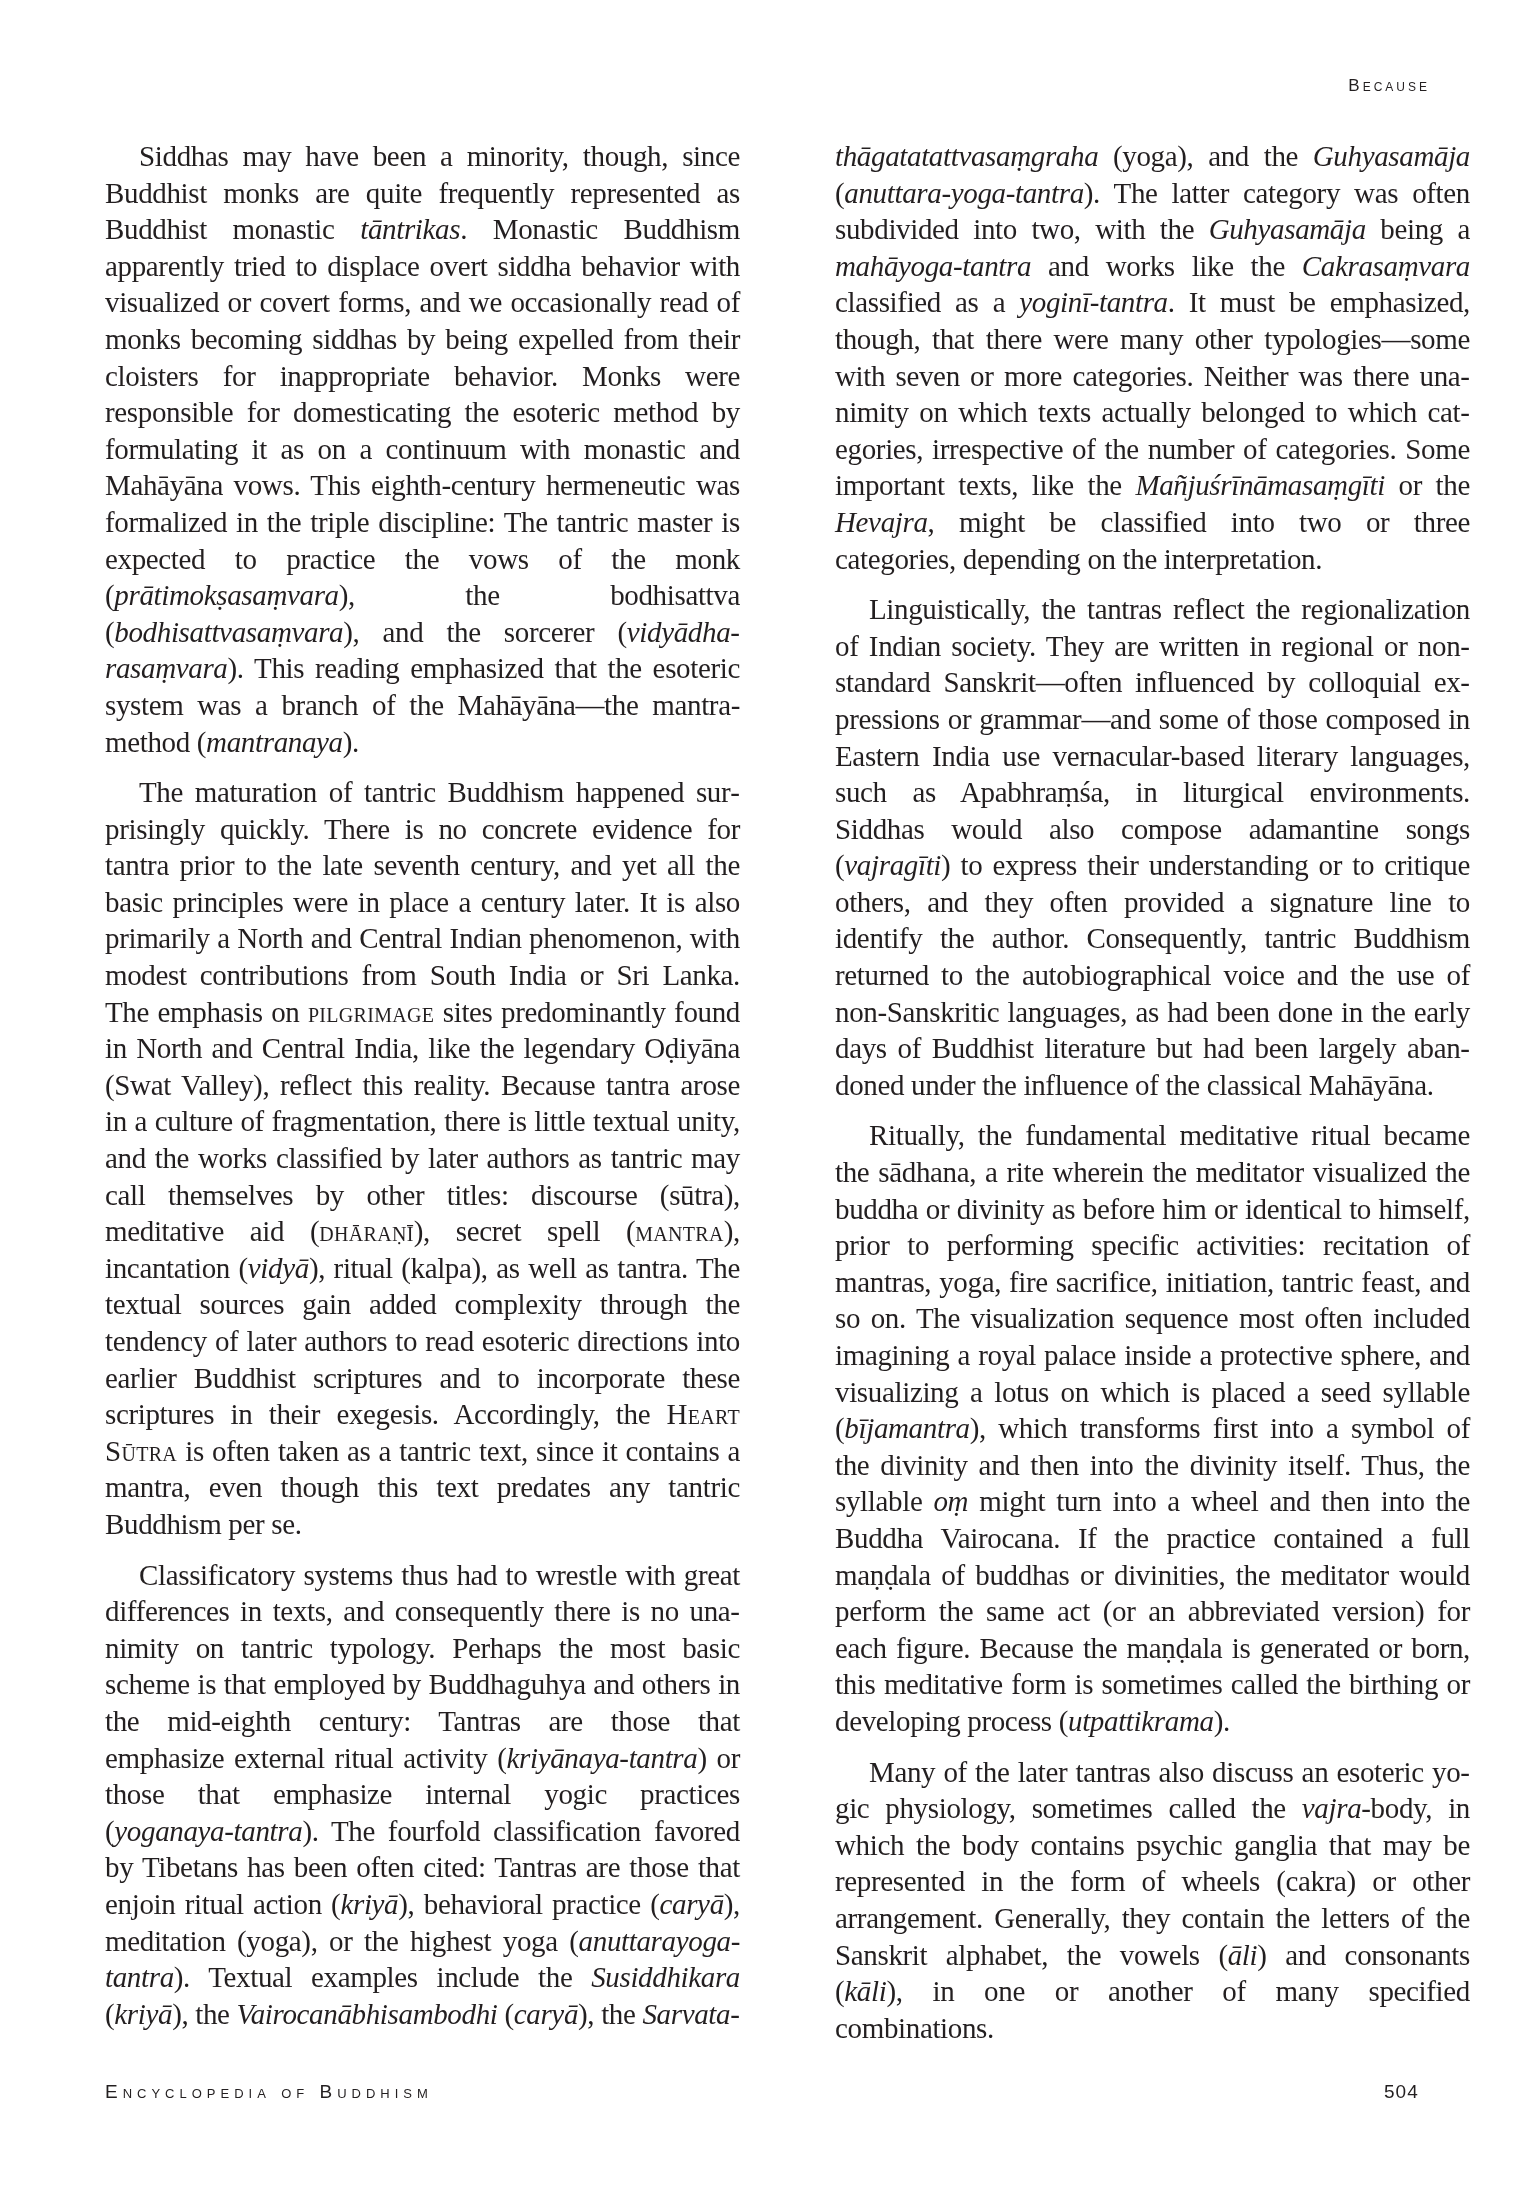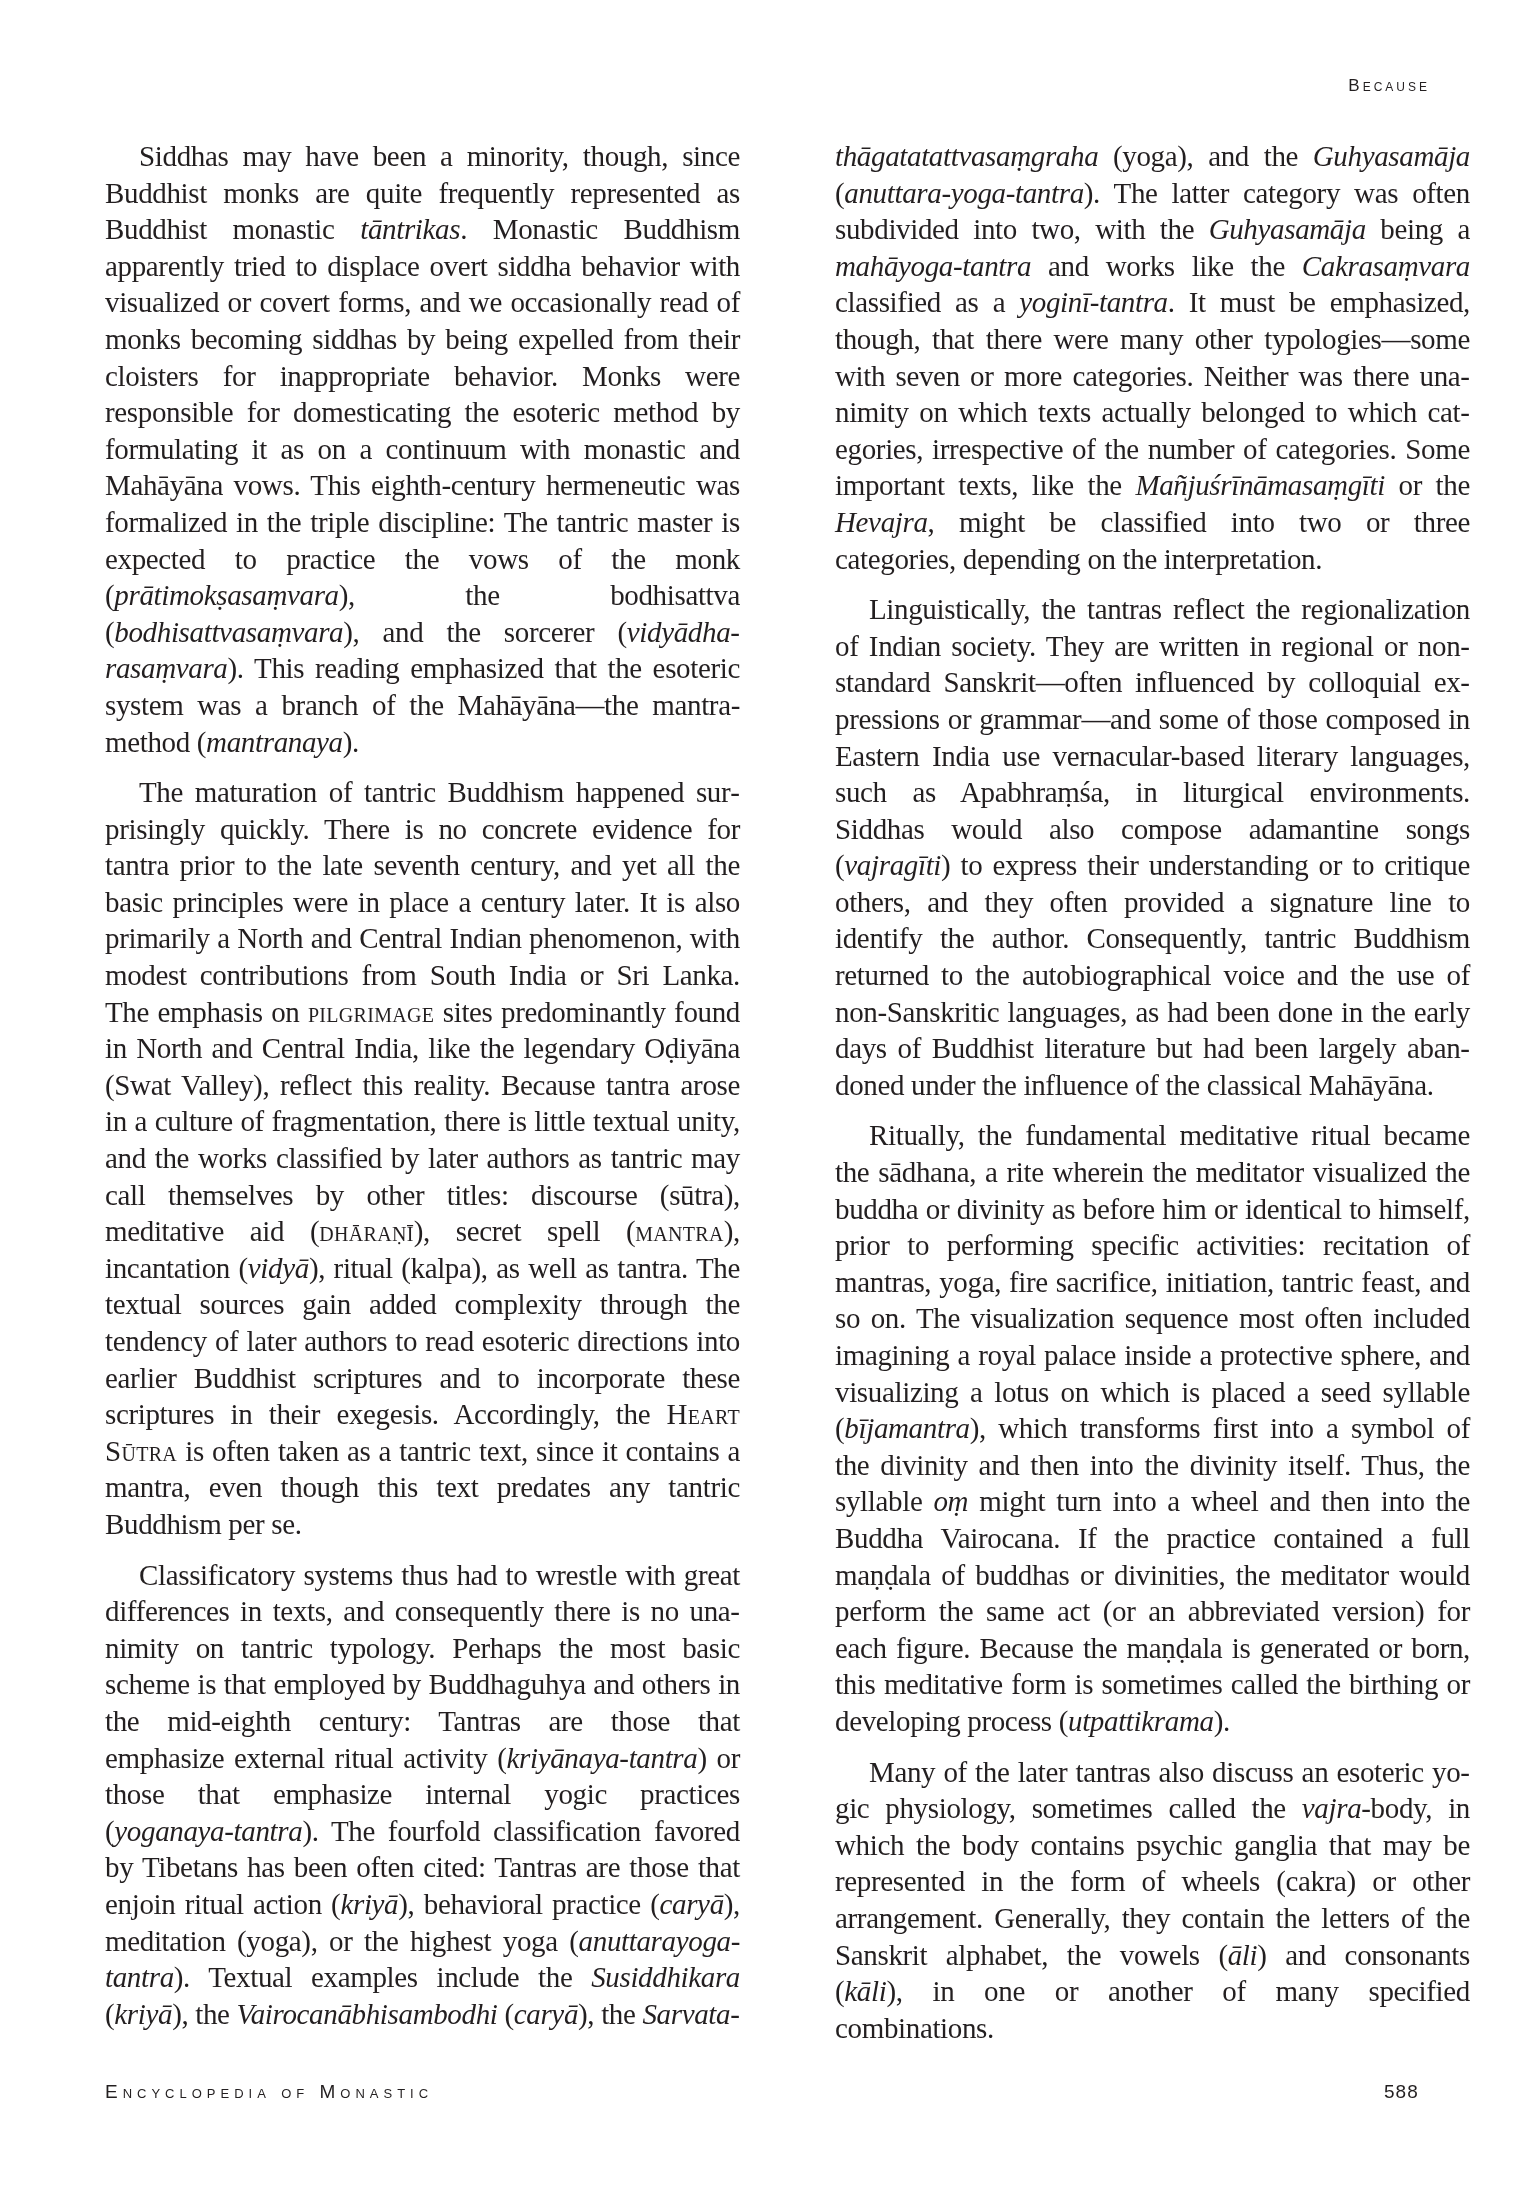--- a/index.html
+++ b/index.html
@@ -47,14 +47,14 @@
     <p><span>The maturation of tantric Buddhism happened sur­prisingly quickly. There is no concrete evidence for tantra prior to the late seventh century, and yet all the basic principles were in place a century later. It is also primarily a North and Central Indian phenomenon, with modest contributions from South India or Sri Lanka. The emphasis on </span><span class="sc">pilgrimage</span><span> sites predomi­nantly found in North and Central India, like the leg­endary Oḍiyāna (Swat Valley), reflect this reality. Because tantra arose in a culture of fragmentation, there is little textual unity, and the works classified by later authors as tantric may call themselves by other ti­tles: discourse (sūtra), meditative aid (</span><span class="sc">dhāraṇī</span><span>), se­cret spell (</span><span class="sc">mantra</span><span>), incantation (</span><i>vidyā</i><span>), ritual (kalpa), as well as tantra. The textual sources gain added com­plexity through the tendency of later authors to read esoteric directions into earlier Buddhist scriptures and to incorporate these scriptures in their exegesis. Ac­cordingly, the </span><span class="sc">Heart Sūtra</span><span> is often taken as a tantric text, since it contains a mantra, even though this text predates any tantric Buddhism per se.</span></p>
     <p><span>Classificatory systems thus had to wrestle with great differences in texts, and consequently there is no una­nimity on tantric typology. Perhaps the most basic scheme is that employed by Buddhaguhya and others in the mid-eighth century: Tantras are those that emphasize external ritual activity (</span><i>kriyānaya-tantra</i><span>) or those that emphasize internal yogic practices (</span><i>yoganaya-tantra</i><span>). The fourfold classification favored by Tibetans has been often cited: Tantras are those that enjoin ritual action (</span><i>kriyā</i><span>), behavioral practice (</span><i>caryā</i><span>), meditation (yoga), or the highest yoga (</span><i>anuttarayoga-tantra</i><span>). Textual examples include the </span><i>Susiddhikara</i><span> (</span><i>kriyā</i><span>), the </span><i>Vairocanābhisambodhi</i><span> (</span><i>caryā</i><span>), the </span><i>Sarvata-</i></p>
   </div>
 <div class="column col-right">
     <p class="cont"><i>thāgatatattvasaṃgraha</i><span> (yoga), and the </span><i>Guhyasamāja</i><span> (</span><i>anuttara-yoga-tantra</i><span>). The latter category was often subdivided into two, with the </span><i>Guhyasamāja</i><span> being a </span><i>mahāyoga-tantra</i><span> and works like the </span><i>Cakrasaṃvara</i><span> classified as a </span><i>yoginī-tantra</i><span>. It must be emphasized, though, that there were many other typologies—some with seven or more categories. Neither was there una­nimity on which texts actually belonged to which cat­egories, irrespective of the number of categories. Some important texts, like the </span><i>Mañjuśrīnāmasaṃgīti</i><span> or the </span><i>Hevajra</i><span>, might be classified into two or three categories, depending on the interpretation.</span></p>
     <p><span>Linguistically, the tantras reflect the regionalization of Indian society. They are written in regional or non­standard Sanskrit—often influenced by colloquial ex­pressions or grammar—and some of those composed in Eastern India use vernacular-based literary lan­guages, such as Apabhraṃśa, in liturgical environ­ments. Siddhas would also compose adamantine songs (</span><i>vajragīti</i><span>) to express their understanding or to critique others, and they often provided a signature line to identify the author. Consequently, tantric Buddhism returned to the autobiographical voice and the use of non-Sanskritic languages, as had been done in the early days of Buddhist literature but had been largely aban­doned under the influence of the classical Mahāyāna.</span></p>
     <p><span>Ritually, the fundamental meditative ritual became the sādhana, a rite wherein the meditator visualized the buddha or divinity as before him or identical to him­self, prior to performing specific activities: recitation of mantras, yoga, fire sacrifice, initiation, tantric feast, and so on. The visualization sequence most often in­cluded imagining a royal palace inside a protective sphere, and visualizing a lotus on which is placed a seed syllable (</span><i>bījamantra</i><span>), which transforms first into a symbol of the divinity and then into the divinity itself. Thus, the syllable </span><i>oṃ</i><span> might turn into a wheel and then into the Buddha Vairocana. If the practice contained a full maṇḍala of buddhas or divinities, the meditator would perform the same act (or an abbreviated ver­sion) for each figure. Because the maṇḍala is generated or born, this meditative form is sometimes called the birthing or developing process (</span><i>utpattikrama</i><span>).</span></p>
     <p><span>Many of the later tantras also discuss an esoteric yo­gic physiology, sometimes called the </span><i>vajra</i><span>-body, in which the body contains psychic ganglia that may be represented in the form of wheels (cakra) or other arrangement. Generally, they contain the letters of the Sanskrit alphabet, the vowels (</span><i>āli</i><span>) and consonants (</span><i>kāli</i><span>), in one or another of many specified combinations.</span></p>
   </div>
 
-<div class="footer-title">Encyclopedia of Monastic</div>
-<div class="page-number">588</div>
+<div class="footer-title">Encyclopedia of Buddhism</div>
+<div class="page-number">504</div>
 
 </body></html>

